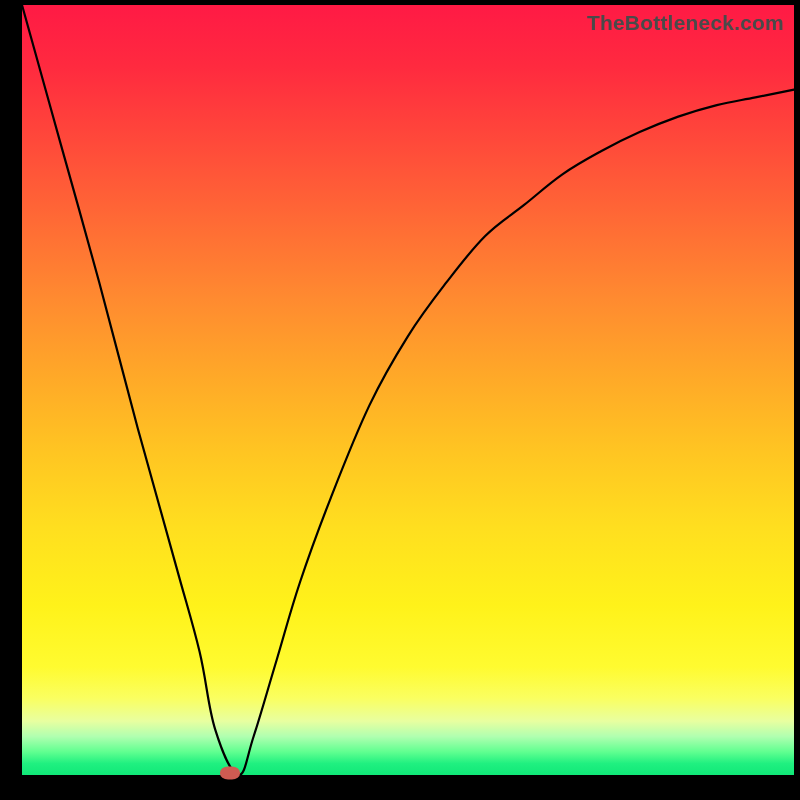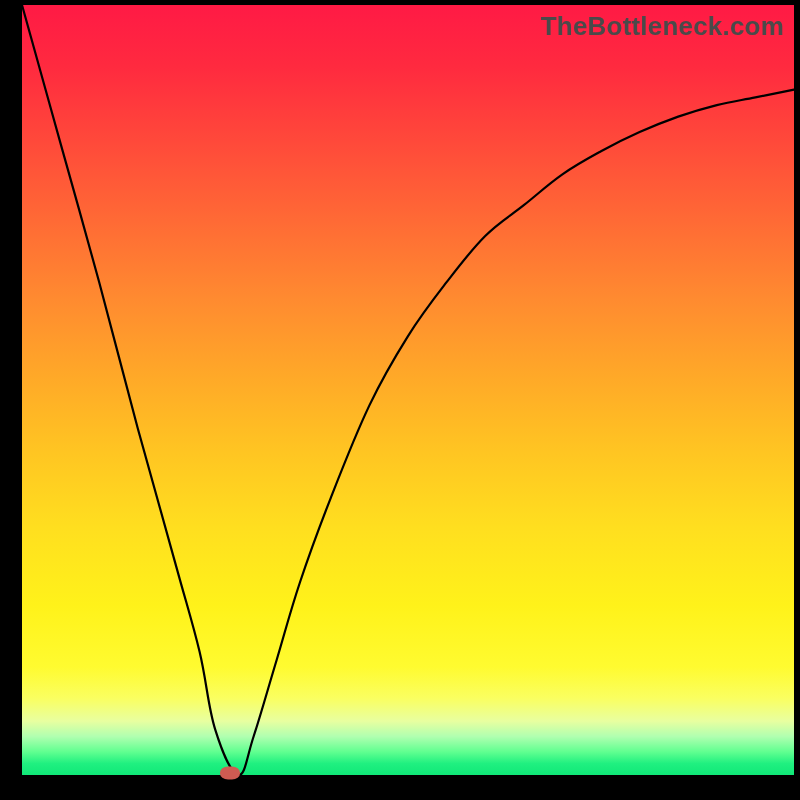--- a/index.html
+++ b/index.html
@@ -39,21 +39,21 @@
       #b0ffb0 95%,
       #60ff90 97%,
       #20f080 98.5%,
       #10e878 100%
     );
   }
   .watermark {
     position: absolute;
     top: 6px;
     right: 10px;
-    font-size: 26px;
+    font-size: 21px;
     font-weight: 600;
     color: #4a4a4a;
     letter-spacing: 0.2px;
     user-select: none;
   }
   svg.curve {
     position: absolute;
     left: 0;
     top: 0;
     width: 772px;

